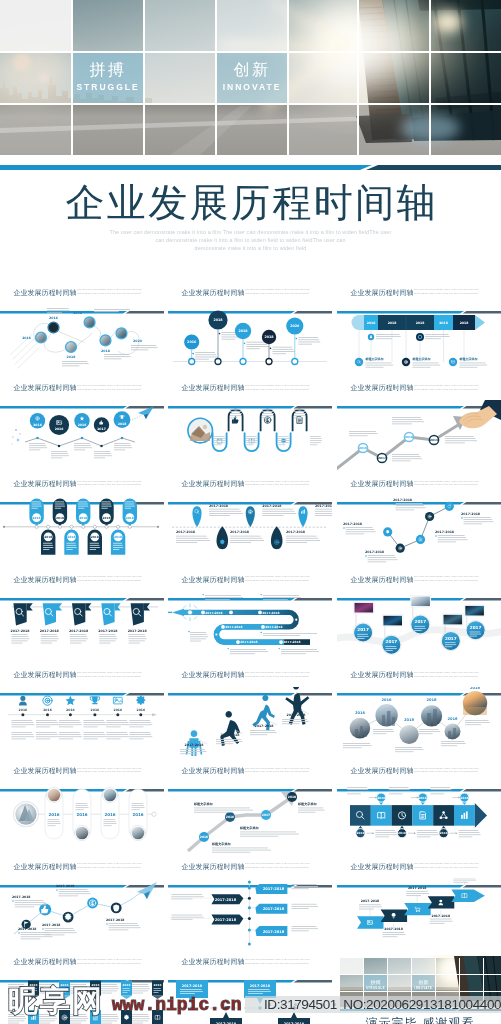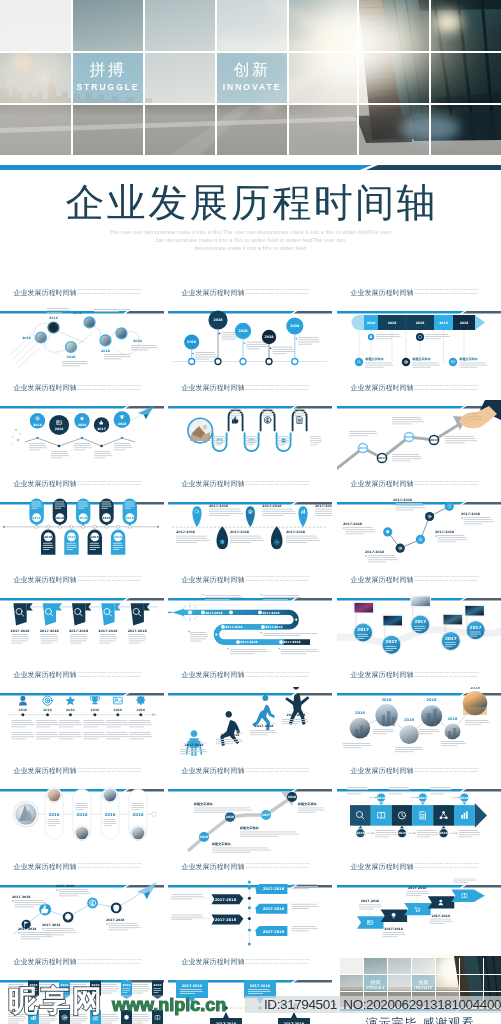--- a/index.html
+++ b/index.html
@@ -33,22 +33,22 @@
     font-family:"Liberation Sans",sans-serif;overflow:hidden;height:8px;}
   .sl-rule{position:absolute;left:0;top:14.5px;width:164px;height:2px;}
   .sl-body{position:absolute;left:0;top:19px;width:164px;height:73px;}
   .sl-body svg{display:block;}
 
   
   .wm{position:absolute;left:0;top:0;width:501px;height:1024px;pointer-events:none;}
   .wm-logo{position:absolute;left:8px;top:986px;font-family:"DejaVu Sans",sans-serif;font-size:30px;font-weight:bold;
     color:#ffffff;letter-spacing:2px;line-height:30px;
     -webkit-text-stroke:1.6px #2f3a41;paint-order:stroke fill;opacity:.95;}
-  .wm-url{position:absolute;left:112px;top:996px;font-family:Liberation Sans, sans-serif;font-size:18px;font-weight:bold;
-    color:#15803d;letter-spacing:0px;line-height:18px;-webkit-text-stroke:1.1px #4a555c;paint-order:stroke fill;opacity:.95;}
+  .wm-url{position:absolute;left:112px;top:996px;font-family:Liberation Mono, monospace;font-size:18px;font-weight:bold;
+    color:#7f1d1d;letter-spacing:0px;line-height:18px;-webkit-text-stroke:1.1px #4a555c;paint-order:stroke fill;opacity:.95;}
   .wm-dots{position:absolute;left:268px;top:1003px;width:72px;height:6px;}
   .wm-dots span{position:absolute;top:0;width:3.4px;height:3.4px;border-radius:50%;background:#6e7b84;opacity:.9;}
   .wm-dots span:nth-child(1){left:0}.wm-dots span:nth-child(2){left:13px}.wm-dots span:nth-child(3){left:26px}
   .wm-dots span:nth-child(4){left:39px}.wm-dots span:nth-child(5){left:52px}.wm-dots span:nth-child(6){left:65px}
   .wm-id{position:absolute;left:245px;top:996px;width:256px;height:17px;background:rgba(214,218,220,.70);
     font-family:"Liberation Sans",sans-serif;font-size:13.5px;color:#2e353a;line-height:17px;white-space:nowrap;letter-spacing:-.4px;
     padding-left:19px;box-sizing:border-box;}
   .wm-id span{margin-right:3px;}
 </style>
 </head>

